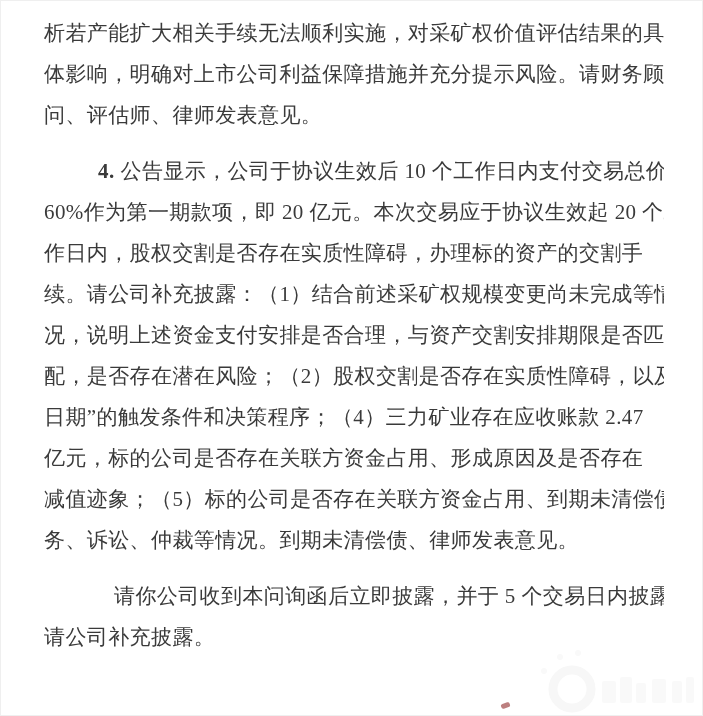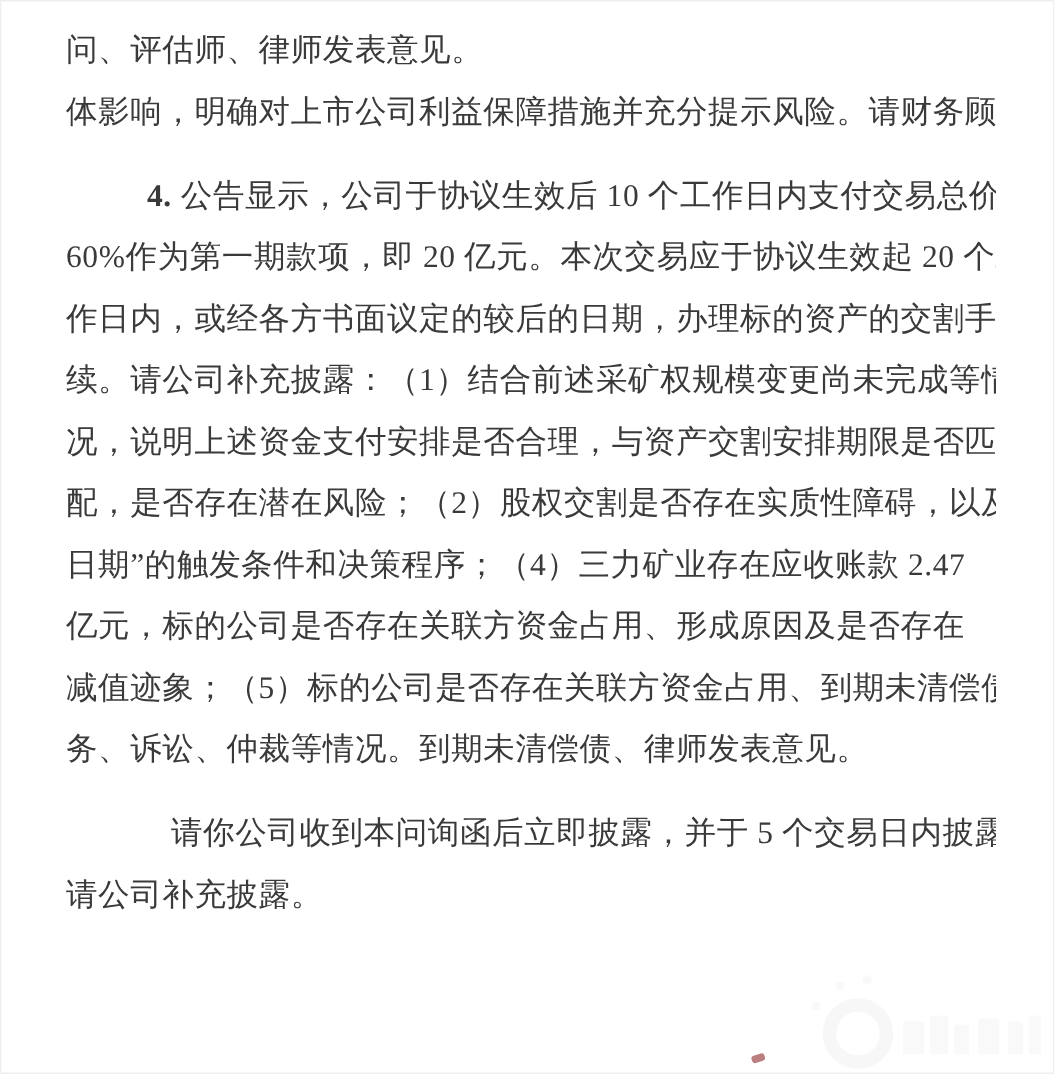--- a/index.html
+++ b/index.html
@@ -54,27 +54,28 @@
     transform: rotate(-18deg);
     opacity: 0.85;
   }
 </style>
 </head>
 <body>
 
 <div class="page">
   <div class="doc" style="color: rgb(58, 58, 58);">
       <div class="paragraph">
+        <div class="line"><span class="seg">析若产能扩大相关手续无法顺利实施，对采矿权价值评估结果的具</span></div>
+        <div class="line"><span class="seg">体影响，明确对上市公司利益保障措施并充分提示风险。请财务顾</span></div>
         <div class="line"><span class="seg">问、评估师、律师发表意见。</span></div>
-        <div class="line"><span class="seg">体影响，明确对上市公司利益保障措施并充分提示风险。请财务顾</span></div>
       </div>
       <div class="paragraph">
         <div class="line" style="padding-left: 54px;"><span class="seg-bold">4.</span><span class="seg">公告显示，公司于协议生效后 10 个工作日内支付交易总价款</span></div>
         <div class="line"><span class="seg">60%作为第一期款项，即 20 亿元。本次交易应于协议生效起 20 个工</span></div>
-        <div class="line"><span class="seg">作日内，或经各方书面议定的较后的日期，办理标的资产的交割手</span></div>
+        <div class="line"><span class="seg">作日内，股权交割是否存在实质性障碍，办理标的资产的交割手</span></div>
         <div class="line"><span class="seg">续。请公司补充披露：（1）结合前述采矿权规模变更尚未完成等情</span></div>
         <div class="line"><span class="seg">况，说明上述资金支付安排是否合理，与资产交割安排期限是否匹</span></div>
         <div class="line"><span class="seg">配，是否存在潜在风险；（2）股权交割是否存在实质性障碍，以及</span></div>
         <div class="line"><span class="seg">日期”的触发条件和决策程序；（4）三力矿业存在应收账款 2.47</span></div>
         <div class="line"><span class="seg">亿元，标的公司是否存在关联方资金占用、形成原因及是否存在</span></div>
         <div class="line"><span class="seg">减值迹象；（5）标的公司是否存在关联方资金占用、到期未清偿债</span></div>
         <div class="line"><span class="seg">务、诉讼、仲裁等情况。到期未清偿债、律师发表意见。</span></div>
       </div>
       <div class="paragraph">
         <div class="line" style="padding-left: 70px;"><span class="seg">请你公司收到本问询函后立即披露，并于 5 个交易日内披露</span></div>

